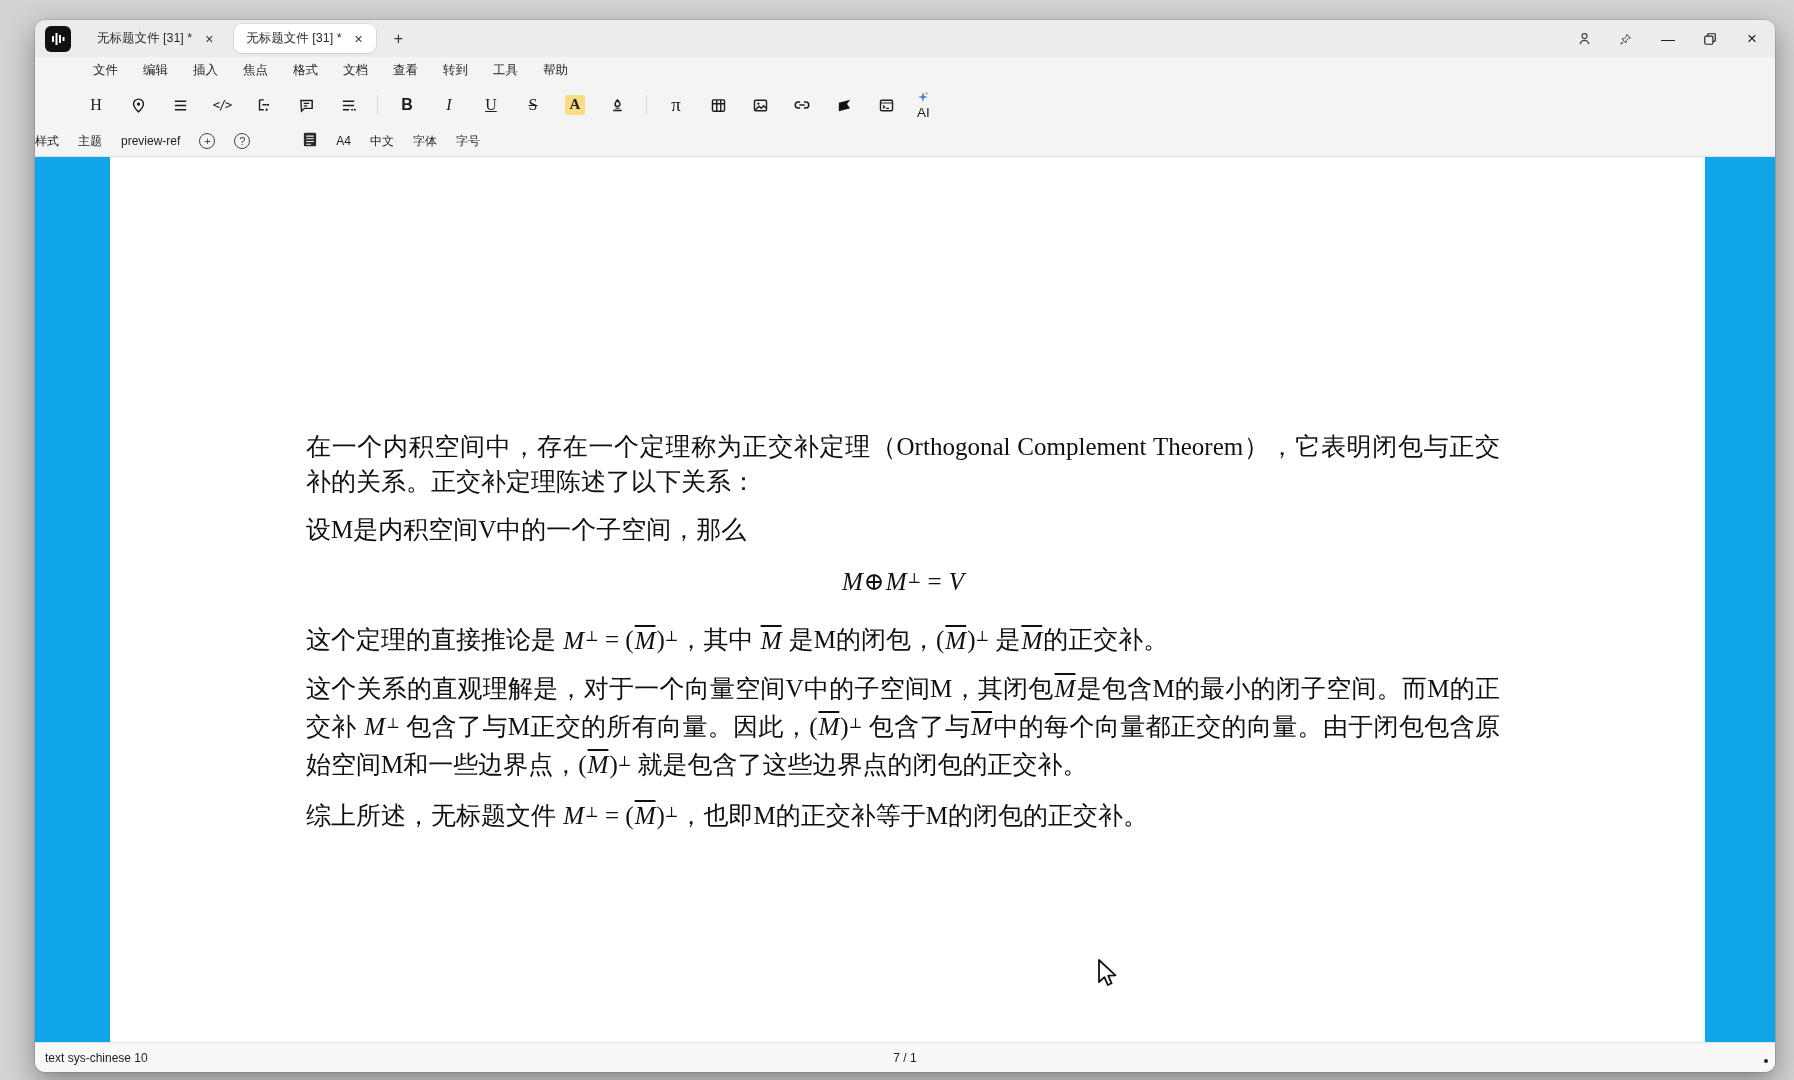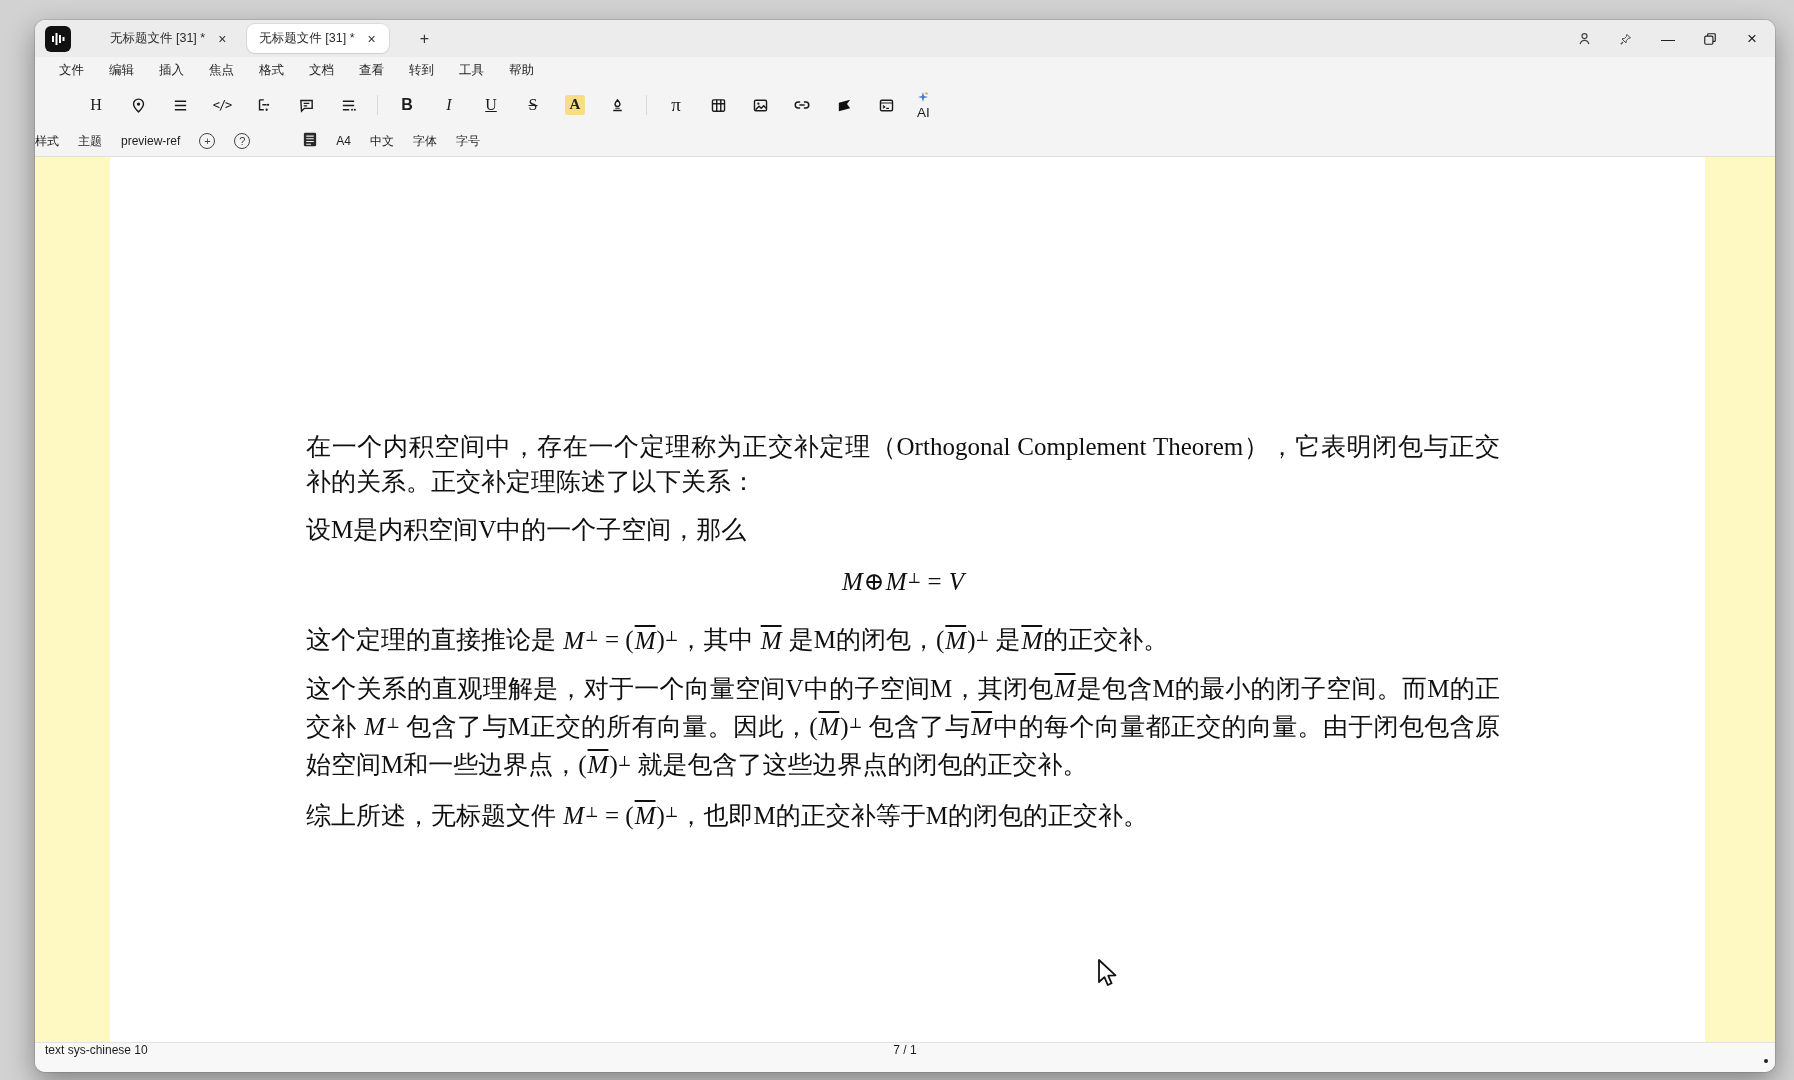--- a/index.html
+++ b/index.html
@@ -5,34 +5,34 @@
   * { box-sizing: border-box; margin: 0; padding: 0; }
   html,body { width:1794px; height:1080px; overflow:hidden; }
   body { background:#d2d2d2; font-family:"Liberation Sans","DejaVu Sans",sans-serif; position:relative; }
 
   .window { position:absolute; left:35px; top:20px; width:1740px; height:1052px;
     background:#f4f4f4; border-radius:10px; overflow:hidden;
     box-shadow:0 10px 28px rgba(0,0,0,.38), 0 0 0 1px rgba(0,0,0,.10);
     display:flex; flex-direction:column; }
 
   
-  .tabbar { height:37px; background:#ececec; display:flex; align-items:center; padding:0 14px 0 10px; flex:0 0 auto;gap:13px; }
+  .tabbar { height:37px; background:#ececec; display:flex; align-items:center; padding:0 14px 0 10px; flex:0 0 auto; }
   .logo { width:26px; height:26px; background:#111; border-radius:6px; display:flex; align-items:center; justify-content:center; margin-right:14px; }
   .logo svg { display:block; }
   .tab { display:flex; align-items:center; gap:12px; height:29px; padding:0 12px; border-radius:8px; font-size:12.5px; color:#2b2b2b; }
   .tab.active { background:#fff; box-shadow:0 0 0 1px rgba(0,0,0,.07), 0 1px 2px rgba(0,0,0,.06); }
   .tab-close { font-size:14px; line-height:1; color:#333; padding:0 1px; }
   .newtab { font-size:16px; color:#333; margin-left:12px; padding:0 6px; }
   .win-controls { margin-left:auto; display:flex; align-items:center; gap:24px; color:#444; }
   .win-controls .wicon { display:flex; align-items:center; justify-content:center; width:18px; height:18px; }
   .glyph-min { font-size:14px; color:#222; }
   .glyph-close { font-size:17px; color:#222; }
 
   
-  .menubar { height:27px; display:flex; align-items:center; gap:15px; padding-left:19px; font-size:12.5px; color:#1d1d1d; background:#f4f4f4; flex:0 0 auto; }
+  .menubar { height:27px; display:flex; align-items:center; gap:15px; padding-left:53px; font-size:12.5px; color:#1d1d1d; background:#f4f4f4; flex:0 0 auto; }
   .menu-item { padding:2px 5px; }
 
   
   .toolbar { height:42px; display:flex; align-items:center; padding-left:46px; gap:12px; background:#f4f4f4; flex:0 0 auto; }
   .tbtn { width:30px; height:30px; display:flex; align-items:center; justify-content:center; border-radius:5px; color:#1c1c1c; }
   .tbtn svg { display:block; }
   .t-letter { font-size:16px; font-family:"Liberation Serif",serif; }
   .lbl-bold { font-weight:bold; font-family:"Liberation Sans",sans-serif; }
   .lbl-italic { font-style:italic; }
   .lbl-under { text-decoration:underline; }
@@ -42,32 +42,32 @@
   .lbl-pi { font-size:19px; font-family:"Liberation Serif",serif; }
   .tb-divider { width:1px; height:20px; background:#d8d8d8; margin:0 2px; }
   .ai-btn { display:flex; align-items:center; gap:2px; font-size:13.5px; color:#1c1c1c; width:auto; padding:0 4px;flex-direction:column; }
 
   
   .formatbar { height:31px; display:flex; align-items:center; gap:19px; font-size:12px; color:#1d1d1d; background:#f4f4f4; border-bottom:1px solid #e0e0e0; flex:0 0 auto; }
   .circle-ic { width:16px; height:16px; border:1.3px solid #444; border-radius:50%; display:flex; align-items:center; justify-content:center; font-size:11px; color:#444; line-height:1; }
   .pagev-icon { margin-left:34px; }
 
   
-  .docarea { flex:1 1 auto; background:#fef9c3; position:relative; overflow:hidden;padding-left:39px; }
+  .docarea { flex:1 1 auto; background:#0ea5e9; position:relative; overflow:hidden;padding-left:39px; }
   .page { position:absolute; left:75px; right:70px; top:0; bottom:0; background:#fff; }
   .content { padding:272px 205px 0 196px; font-family:"Liberation Serif","DejaVu Serif",serif;
     font-size:25px; line-height:35px; color:#101010; text-align:justify; }
   .para { margin-bottom:13px; }
   .para-eq { text-align:center; margin:14px 0 20px; }
   .seg-i { font-style:italic; padding:0 1px; }
   .seg-io { font-style:italic; text-decoration:overline; padding:0 1px; }
   .seg-sup { font-size:0.58em; vertical-align:0.5em; }
 
   
-  .statusbar { height:30px; background:#f8f8f8; border-top:1px solid #e2e2e2; display:flex; padding:0 10px; font-size:12px; color:#1d1d1d; position:relative; flex:0 0 auto; }
+  .statusbar { height:30px; background:#f8f8f8; border-top:1px solid #e2e2e2; display:flex; align-items:center; padding:0 10px; font-size:12px; color:#1d1d1d; position:relative; flex:0 0 auto; }
   .status-page { position:absolute; left:50%; transform:translateX(-50%); }
   .status-dot { position:absolute; right:7px; bottom:9px; width:4px; height:4px; border-radius:50%; background:#222; }
 
   
   .cursor { position:absolute; left:1096px; top:958px; z-index:50; }
 </style>
 </head>
 <body>
 
 <div class="window">

